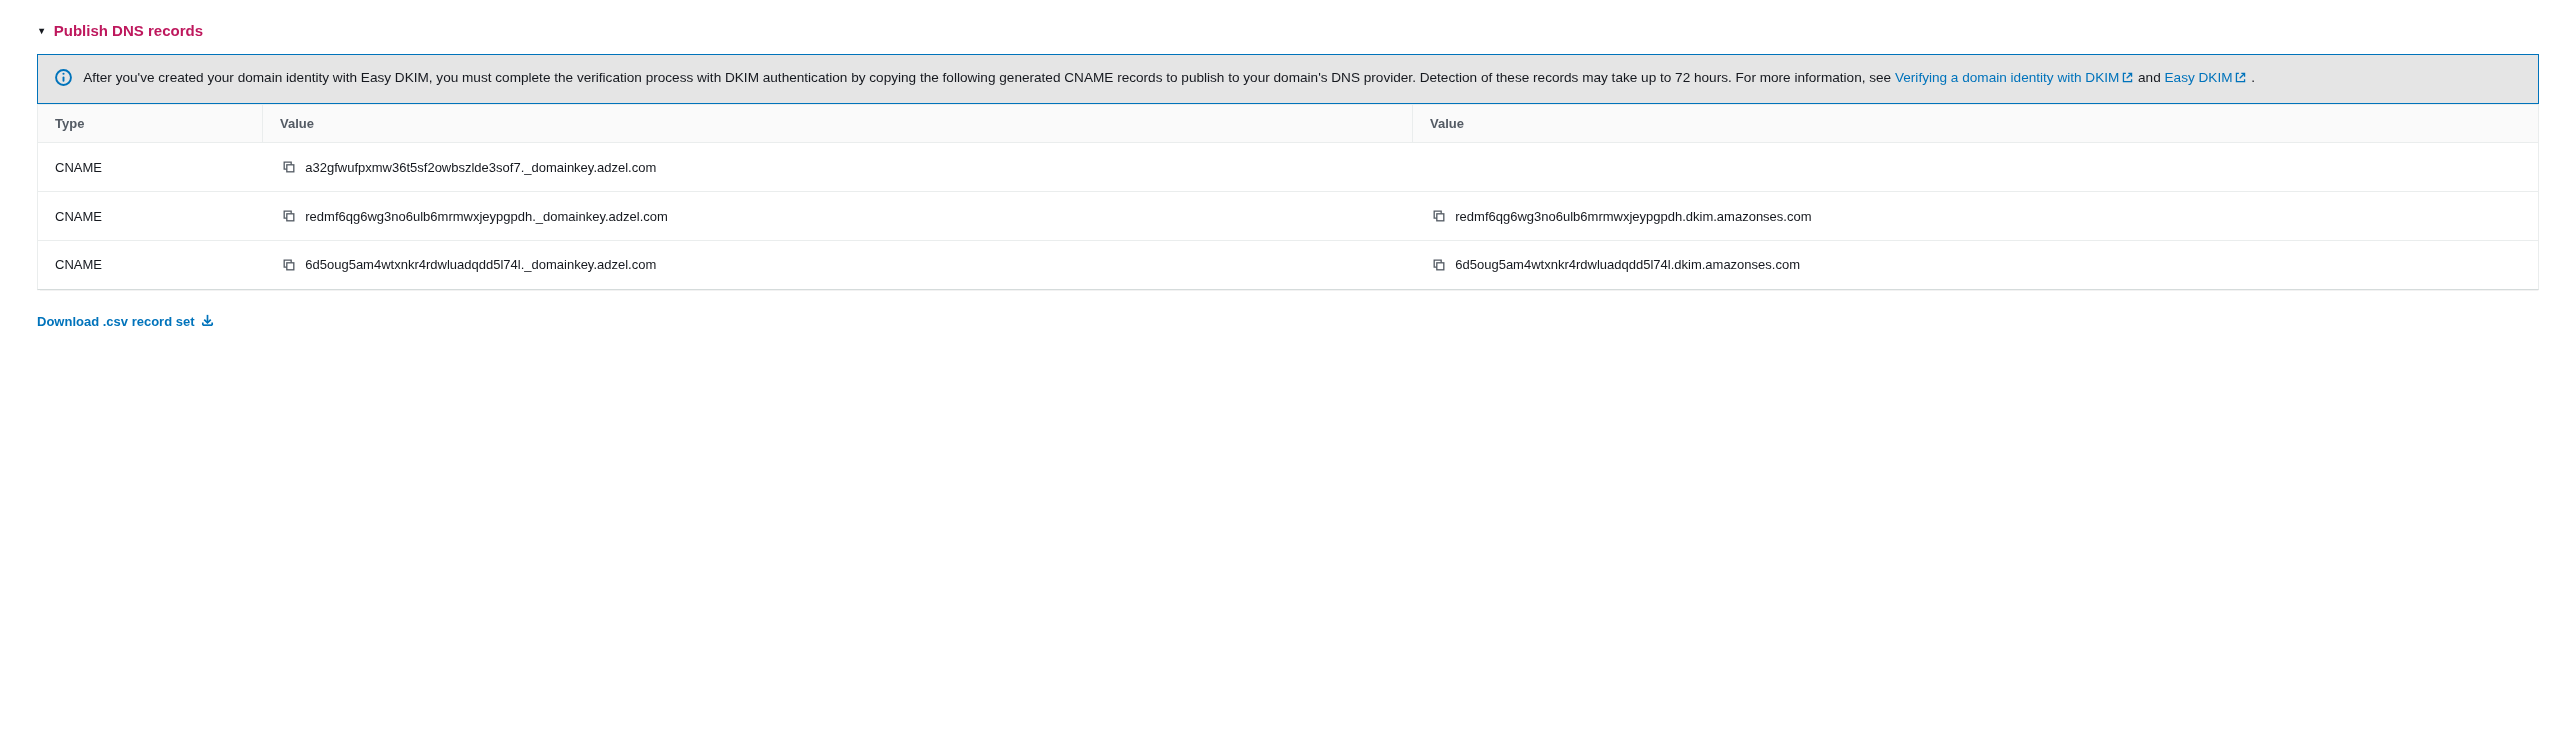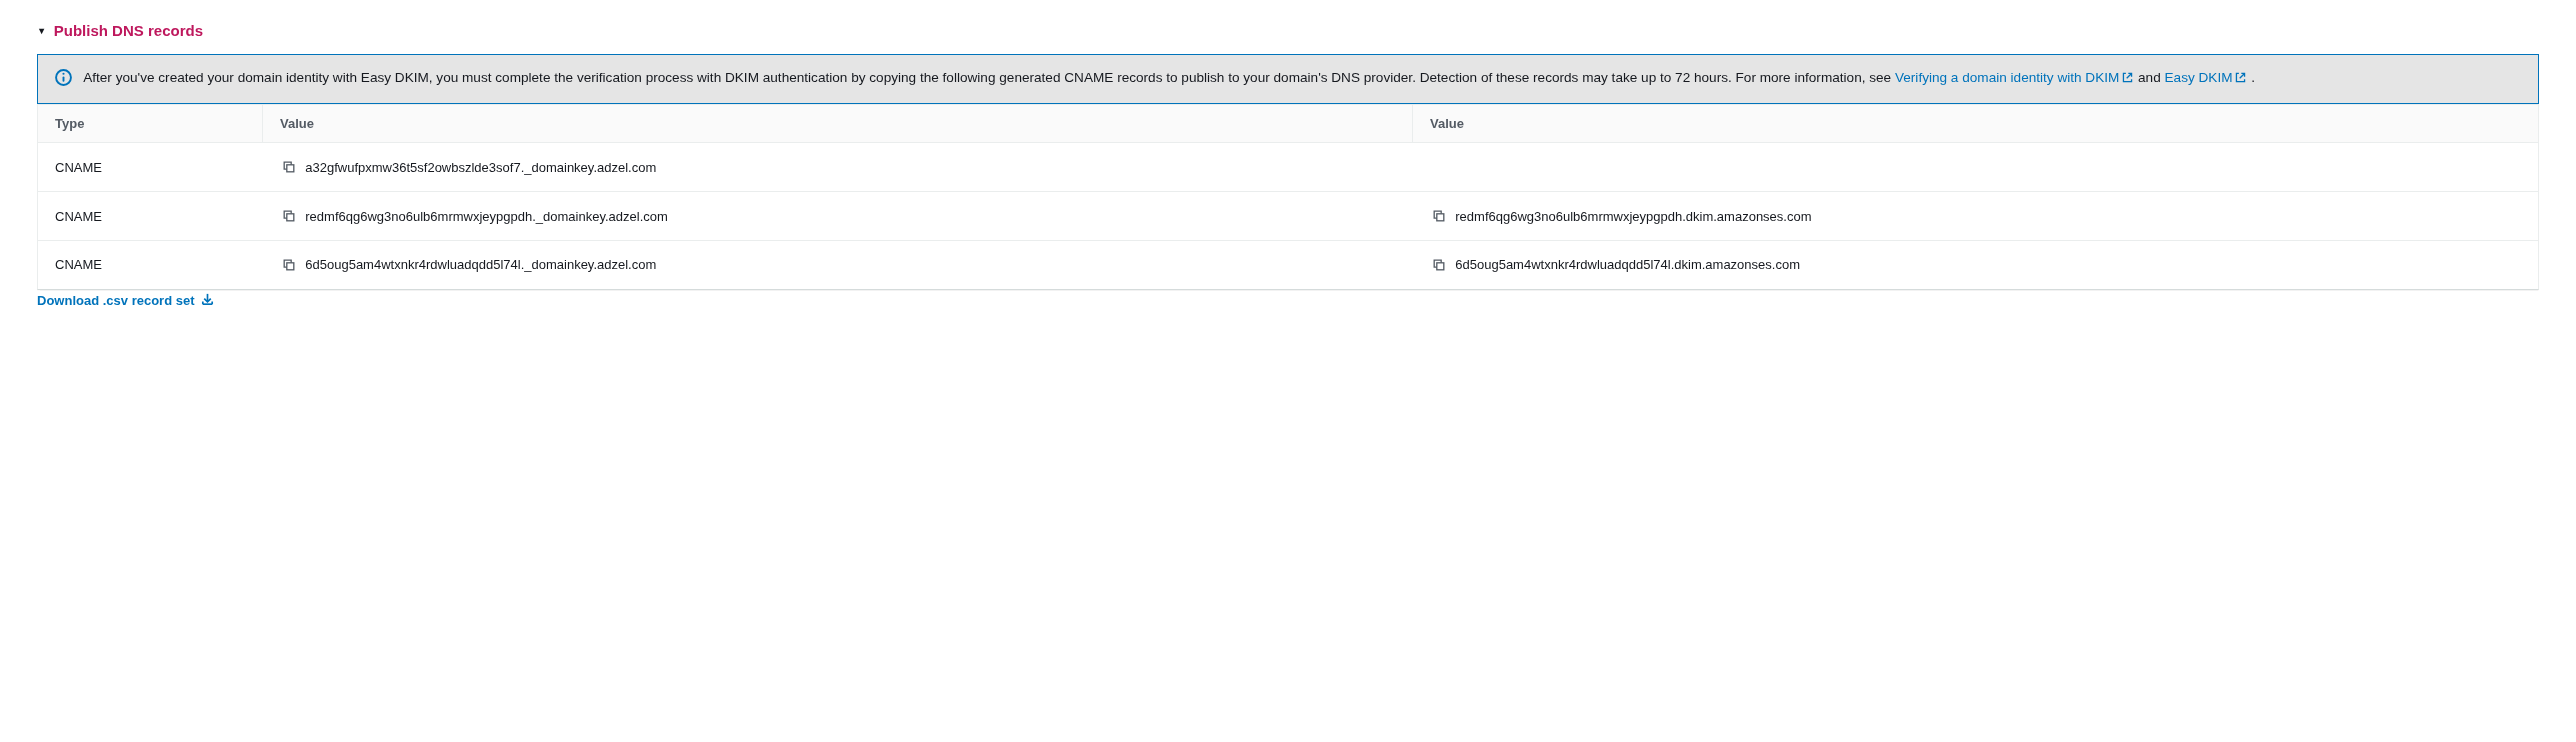--- a/index.html
+++ b/index.html
@@ -106,21 +106,21 @@
     .cell-text {
       white-space: nowrap;
       overflow: hidden;
       text-overflow: ellipsis;
     }
 
     .download-link {
       display: inline-flex;
       align-items: center;
       gap: 5px;
-      margin-top: 2px;
+      margin-top: 23px;
       color: #0073bb;
       text-decoration: none;
       font-weight: 700;
       font-size: 13px;
     }
     .download-link svg { width: 15px; height: 15px; }
   </style>
 </head>
 <body>
 

